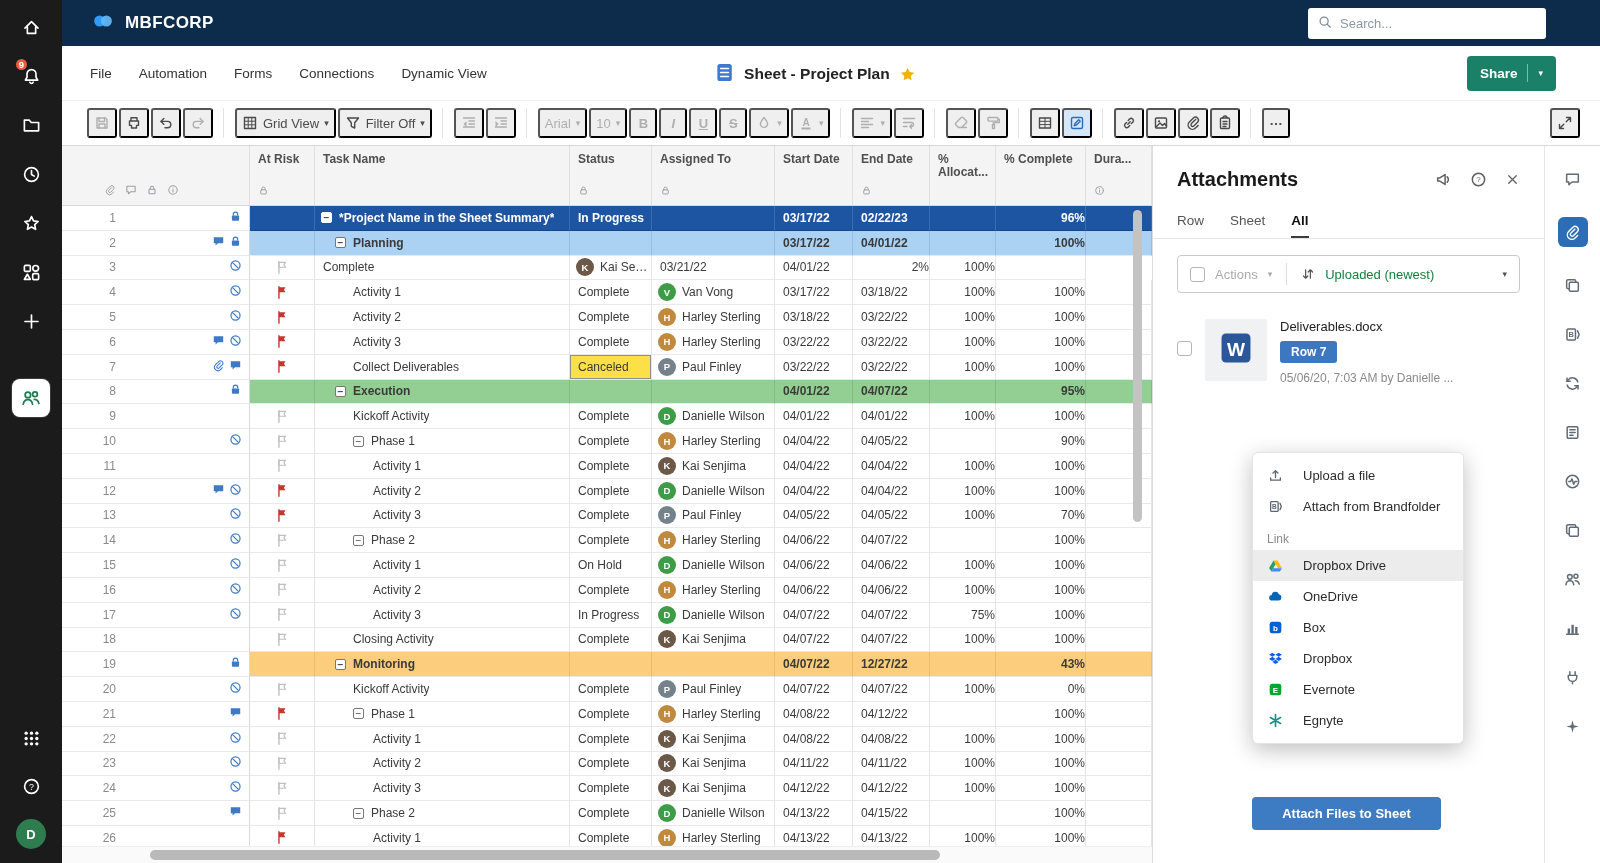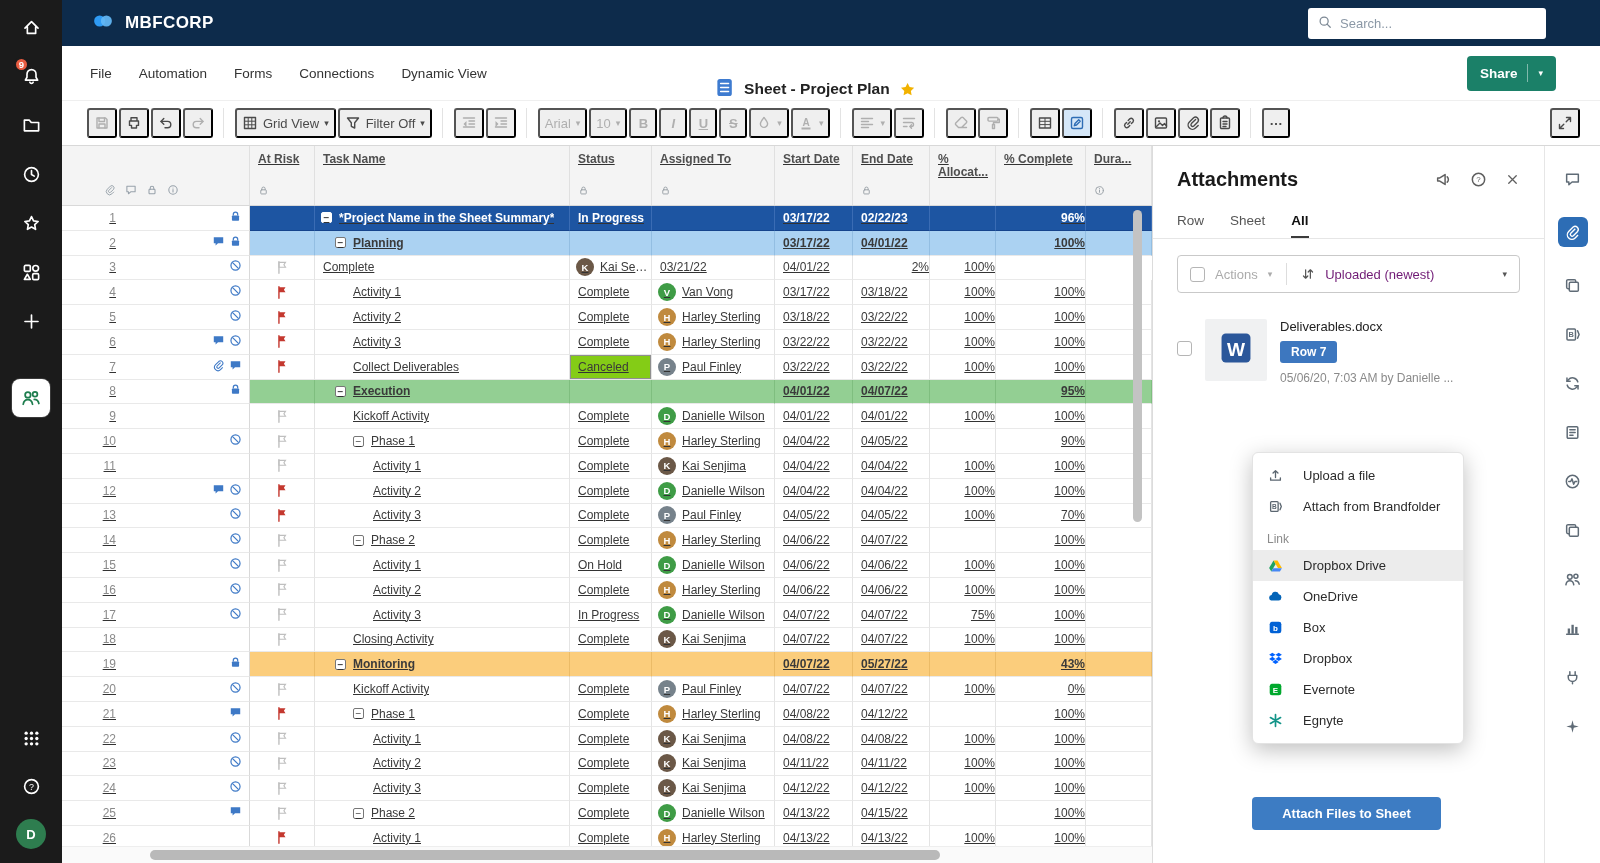--- a/index.html
+++ b/index.html
@@ -23,21 +23,21 @@
   #topbar{height:46px;background:#0D2B4B;display:flex;align-items:center;padding:0 0 0 28px;flex:none}
   .brand{display:flex;align-items:center;gap:9px;cursor:pointer}
   .brand-name{color:#fff;font-weight:bold;font-size:17px;letter-spacing:.4px}
   .searchbox{margin-left:auto;margin-right:54px;width:238px;height:31px;background:#fff;border-radius:3px;display:flex;align-items:center;gap:8px;padding:0 10px;color:#8b98a6;font-size:13px;cursor:text}
   .searchbox svg{color:#7c8894}
 
   
   #menubar{height:54px;background:#fff;display:flex;align-items:center;padding:0 44px 0 28px;position:relative;flex:none}
   #menus{display:flex;gap:27px;font-size:13.5px;color:#333}
   .menu-item{cursor:pointer}
-  #title-wrap{position:absolute;left:50%;top:16px;height:100%;transform:translateX(-58%);display:flex;align-items:center;gap:9px}
+  #title-wrap{position:absolute;left:50%;top:1px;height:100%;transform:translateX(-58%);display:flex;align-items:center;gap:9px}
   #title-wrap h1{font-size:15.5px;font-weight:bold;color:#222;white-space:nowrap}
   #share-btn{margin-left:auto;height:35px;padding:0 13px;background:#1B8068;border:none;border-radius:4px;color:#fff;font-size:13.5px;font-weight:600;display:flex;align-items:center;gap:10px;cursor:pointer;font-family:inherit}
   #share-btn .sep{width:1px;height:18px;background:rgba(255,255,255,.45)}
   .car{font-family:"DejaVu Sans",sans-serif;font-size:9px}
 
   
   #toolbar{height:46px;border-top:1px solid #efefef;border-bottom:1px solid #d8d8d8;display:flex;align-items:center;padding:0 20px;flex:none}
   .tg{display:flex;align-items:center;gap:2px;padding:0 5px}
   .tg + .tg{border-left:1px solid #e3e3e3;margin-left:5px;padding-left:11px}
   .tbtn{height:30px;min-width:28px;padding:0 5px;border-radius:3px;display:flex;align-items:center;justify-content:center;gap:5px;color:#4a4a4a;font-size:13px;cursor:pointer;white-space:nowrap}
@@ -46,41 +46,41 @@
   .tbtn .letter{font-weight:bold;font-size:13px}
   .tbtn .letter.italic{font-style:italic}
   .tbtn .letter.underline{text-decoration:underline}
   .tbtn .letter.strike{text-decoration:line-through}
   #tb-right{margin-left:auto;display:flex;align-items:center;gap:28px;color:#4a4a4a}
 
   
   #content{flex:1;display:flex;min-height:0}
 
   
-  #grid{width:1090px;flex:none;position:relative;background:#fff;overflow:hidden;text-decoration:underline;
+  #grid{width:1090px;flex:none;position:relative;background:#fff;overflow:hidden;
     --cols:188px 65px 255px 82px 123px 78px 77px 66px 90px 1fr;}
   #ghead{display:grid;grid-template-columns:var(--cols);height:60px;background:#F4F4F4;border-bottom:1px solid #D9D9D9}
   .gh{border-right:1px solid #E0E0E0;padding:7px 8px 5px;display:flex;flex-direction:column;justify-content:space-between;overflow:hidden}
   .gh-lab{font-size:12px;font-weight:600;color:#4f4f4f;line-height:13px}
   .gh-sub{height:14px;color:#9aa1a8;display:flex;gap:6px;align-items:flex-end}
   .gh.rhead{justify-content:flex-end;padding-left:42px}
   .gh.rhead .hicons{display:flex;gap:9px;color:#97A1AA;align-items:flex-end}
   #grows{height:640px;overflow:hidden}
   .grow{display:grid;grid-template-columns:var(--cols);height:24.8px}
   .c{border-right:1px solid #E4E4E4;border-bottom:1px solid #E9E9E9;display:flex;align-items:center;overflow:hidden;font-size:12px;color:#3a3a3a;cursor:cell}
   .c.rnum{cursor:pointer;border-right:1px solid #D9D9D9}
   .rnum .num{width:58px;text-align:right;padding-right:4px;color:#8a8a8a}
   .rnum .inds{flex:1;display:flex;justify-content:flex-end;align-items:center;gap:4px;padding-right:7px;color:#3E79C6}
   .risk{justify-content:center}
   .task{white-space:nowrap}
   .task .tx{overflow:hidden;text-overflow:ellipsis}
   .task.lv0{padding-left:6px}.task.lv1{padding-left:20px}.task.lv2{padding-left:38px}.task.lv3{padding-left:58px}
   .cbox{width:11px;height:11px;border:1px solid #777;background:#fff;color:#444;font-size:10px;line-height:9px;text-align:center;border-radius:2px;margin-right:7px;flex:none;cursor:pointer}
   .st,.dt{padding-left:8px}
-  .st.sel{box-shadow:inset 0 0 0 1px #8f8f8f;background:#84cc16}
+  .st.sel{box-shadow:inset 0 0 0 1px #8f8f8f;background:#fde047}
   .pct{justify-content:flex-end;}
   .who{padding-left:6px;gap:6px;white-space:nowrap}
   .av{width:18px;height:18px;border-radius:50%;color:#fff;font-size:9.5px;font-weight:bold;display:flex;align-items:center;justify-content:center;flex:none}
   .who-name{overflow:hidden;text-overflow:ellipsis}
   
   .grow.summary .c:not(.rnum){background:#1D55A2;color:#fff;border-right-color:#3A6CB4;border-bottom-color:#16448C;font-weight:bold}
   .grow.summary .cbox{border-color:#fff}
   .grow.blue .c:not(.rnum){background:#ABD2F2;font-weight:bold;border-right-color:#93BEE2}
   .grow.green .c:not(.rnum){background:#93CF93;font-weight:bold;border-right-color:#7FBE7F}
   .grow.orange .c:not(.rnum){background:#FBCD7C;font-weight:bold;border-right-color:#EBBB67}
@@ -98,21 +98,21 @@
   .p-acts span{cursor:pointer;display:flex}
   .p-tabs{margin-top:14px;padding:0 24px;display:flex;gap:26px;border-bottom:1px solid #E6E6E6;height:34px}
   .p-tab{font-size:13.5px;color:#555;cursor:pointer;display:flex;align-items:center;border-bottom:2.5px solid transparent}
   .p-tab.active{color:#111;font-weight:bold;border-bottom-color:#3b3b3b}
   .p-controls{margin:16px 24px 0;height:38px;border:1px solid #C9C9C9;border-radius:4px;display:flex;align-items:center;padding:0 12px;gap:10px;font-size:13px}
   .chk{width:15px;height:15px;border:1.6px solid #B5B5B5;border-radius:3px;background:#fff;flex:none;cursor:pointer}
   .act-lbl{color:#ABABAB}
   .car.gray{color:#ABABAB}.car.dark{color:#555}
   .vdiv{width:1px;height:22px;background:#DDD;margin:0 4px}
   .sort-ic{color:#555;display:flex}
-  .sort-lbl{color:#701a75;flex:1}
+  .sort-lbl{color:#15803d;flex:1}
   .p-file{margin:26px 24px 0;display:flex;gap:13px;align-items:flex-start;cursor:pointer}
   .p-file .chk{margin-top:22px}
   .thumb{width:62px;height:62px;background:#F0F1F2;border-radius:2px;display:flex;align-items:center;justify-content:center;flex:none}
   .f-name{font-size:13px;color:#222}
   .row-chip{margin:7px 0 8px;background:#3D77BF;color:#fff;border:none;border-radius:3px;padding:4px 11px;font-size:12px;font-weight:bold;cursor:pointer;font-family:inherit}
   .f-sub{font-size:12px;color:#8a8a8a;white-space:nowrap}
   #attach-menu{position:absolute;left:99px;top:306px;width:212px;background:#fff;border:1px solid #E3E3E3;border-radius:6px;box-shadow:0 6px 22px rgba(0,0,0,.25);padding:7px 0;z-index:5}
   .am-item{height:31px;display:flex;align-items:center;gap:19px;padding:0 14px;font-size:13px;color:#2b2b2b;cursor:pointer;white-space:nowrap}
   .am-item.hl{background:#ECECEC}
   .am-item .am-ic{width:17px;display:flex;justify-content:center;color:#5b6670}
@@ -1069,21 +1069,21 @@
                 </span>
               </div>
               <div class="c risk"></div>
               <div class="c task lv1">
                 <span class="cbox">−</span>
                 <span class="tx">Monitoring</span>
               </div>
               <div class="c st"></div>
               <div class="c who"></div>
               <div class="c dt">04/07/22</div>
-              <div class="c dt">05/27/22</div>
+              <div class="c dt">12/27/22</div>
               <div class="c pct"></div>
               <div class="c pct">43%</div>
               <div class="c lastc"></div>
             </div>
             <div class="grow ">
               <div class="c rnum">
                 <span class="num">20</span>
                 <span class="inds">
                   <span class="ind"><svg width="13" height="13" viewBox="0 0 16 16" aria-hidden="true">
                       <circle cx="8" cy="8" r="5.6" fill="none" stroke="currentColor" stroke-width="1.5"></circle>

